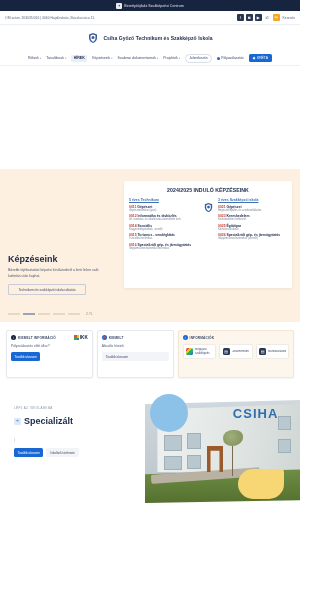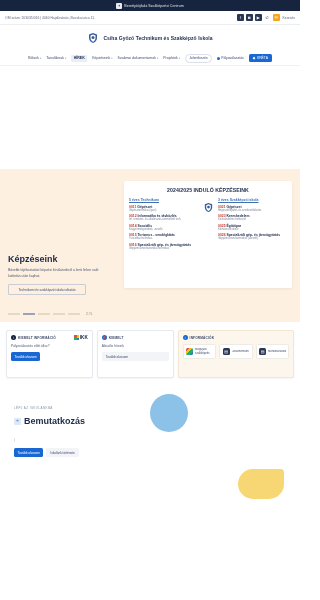--- a/index.html
+++ b/index.html
@@ -640,27 +640,43 @@
         <span class="tile-ic">▤</span>
         <span class="tile-tx">Munkatársaink</span>
       </div>
     </div>
   </div>
 
 </div>
 
 <div class="bottom">
 
+  <div class="photo">
+    <span class="sky"></span>
+    <span class="bld"></span>
+    <span class="win" style="left:12%;top:34%;width:12%;height:16%"></span>
+    <span class="win" style="left:27%;top:32%;width:9%;height:16%"></span>
+    <span class="win" style="left:12%;top:54%;width:12%;height:14%"></span>
+    <span class="win" style="left:27%;top:53%;width:9%;height:14%"></span>
+    <span class="win" style="left:86%;top:16%;width:8%;height:13%"></span>
+    <span class="win" style="left:86%;top:38%;width:8%;height:13%"></span>
+    <span class="csiha">CSIHA</span>
+    <span class="grass"></span>
+    <span class="path"></span>
+    <span class="arch"></span>
+    <span class="tree"></span>
+    <span class="leaf"></span>
+  </div>
 
   <span class="blue-circle"></span>
   <span class="yellow-blob"></span>
 
   <div class="eyebrow">LÉPJ AZ ISKOLÁNKBA</div>
   <div class="bt-title">
     <span class="bt-mark">❝</span>
-    <h3>Bemutatkozás</h3>
+    <h3>Specializált</h3>
   </div>
   <div class="bt-dash">|</div>
   <div class="btnrow">
     <span class="blue-btn">Tovább olvasom</span>
     <span class="ghost-btn">Iskolánk története</span>
   </div>
 </div>
 
 </body></html>

